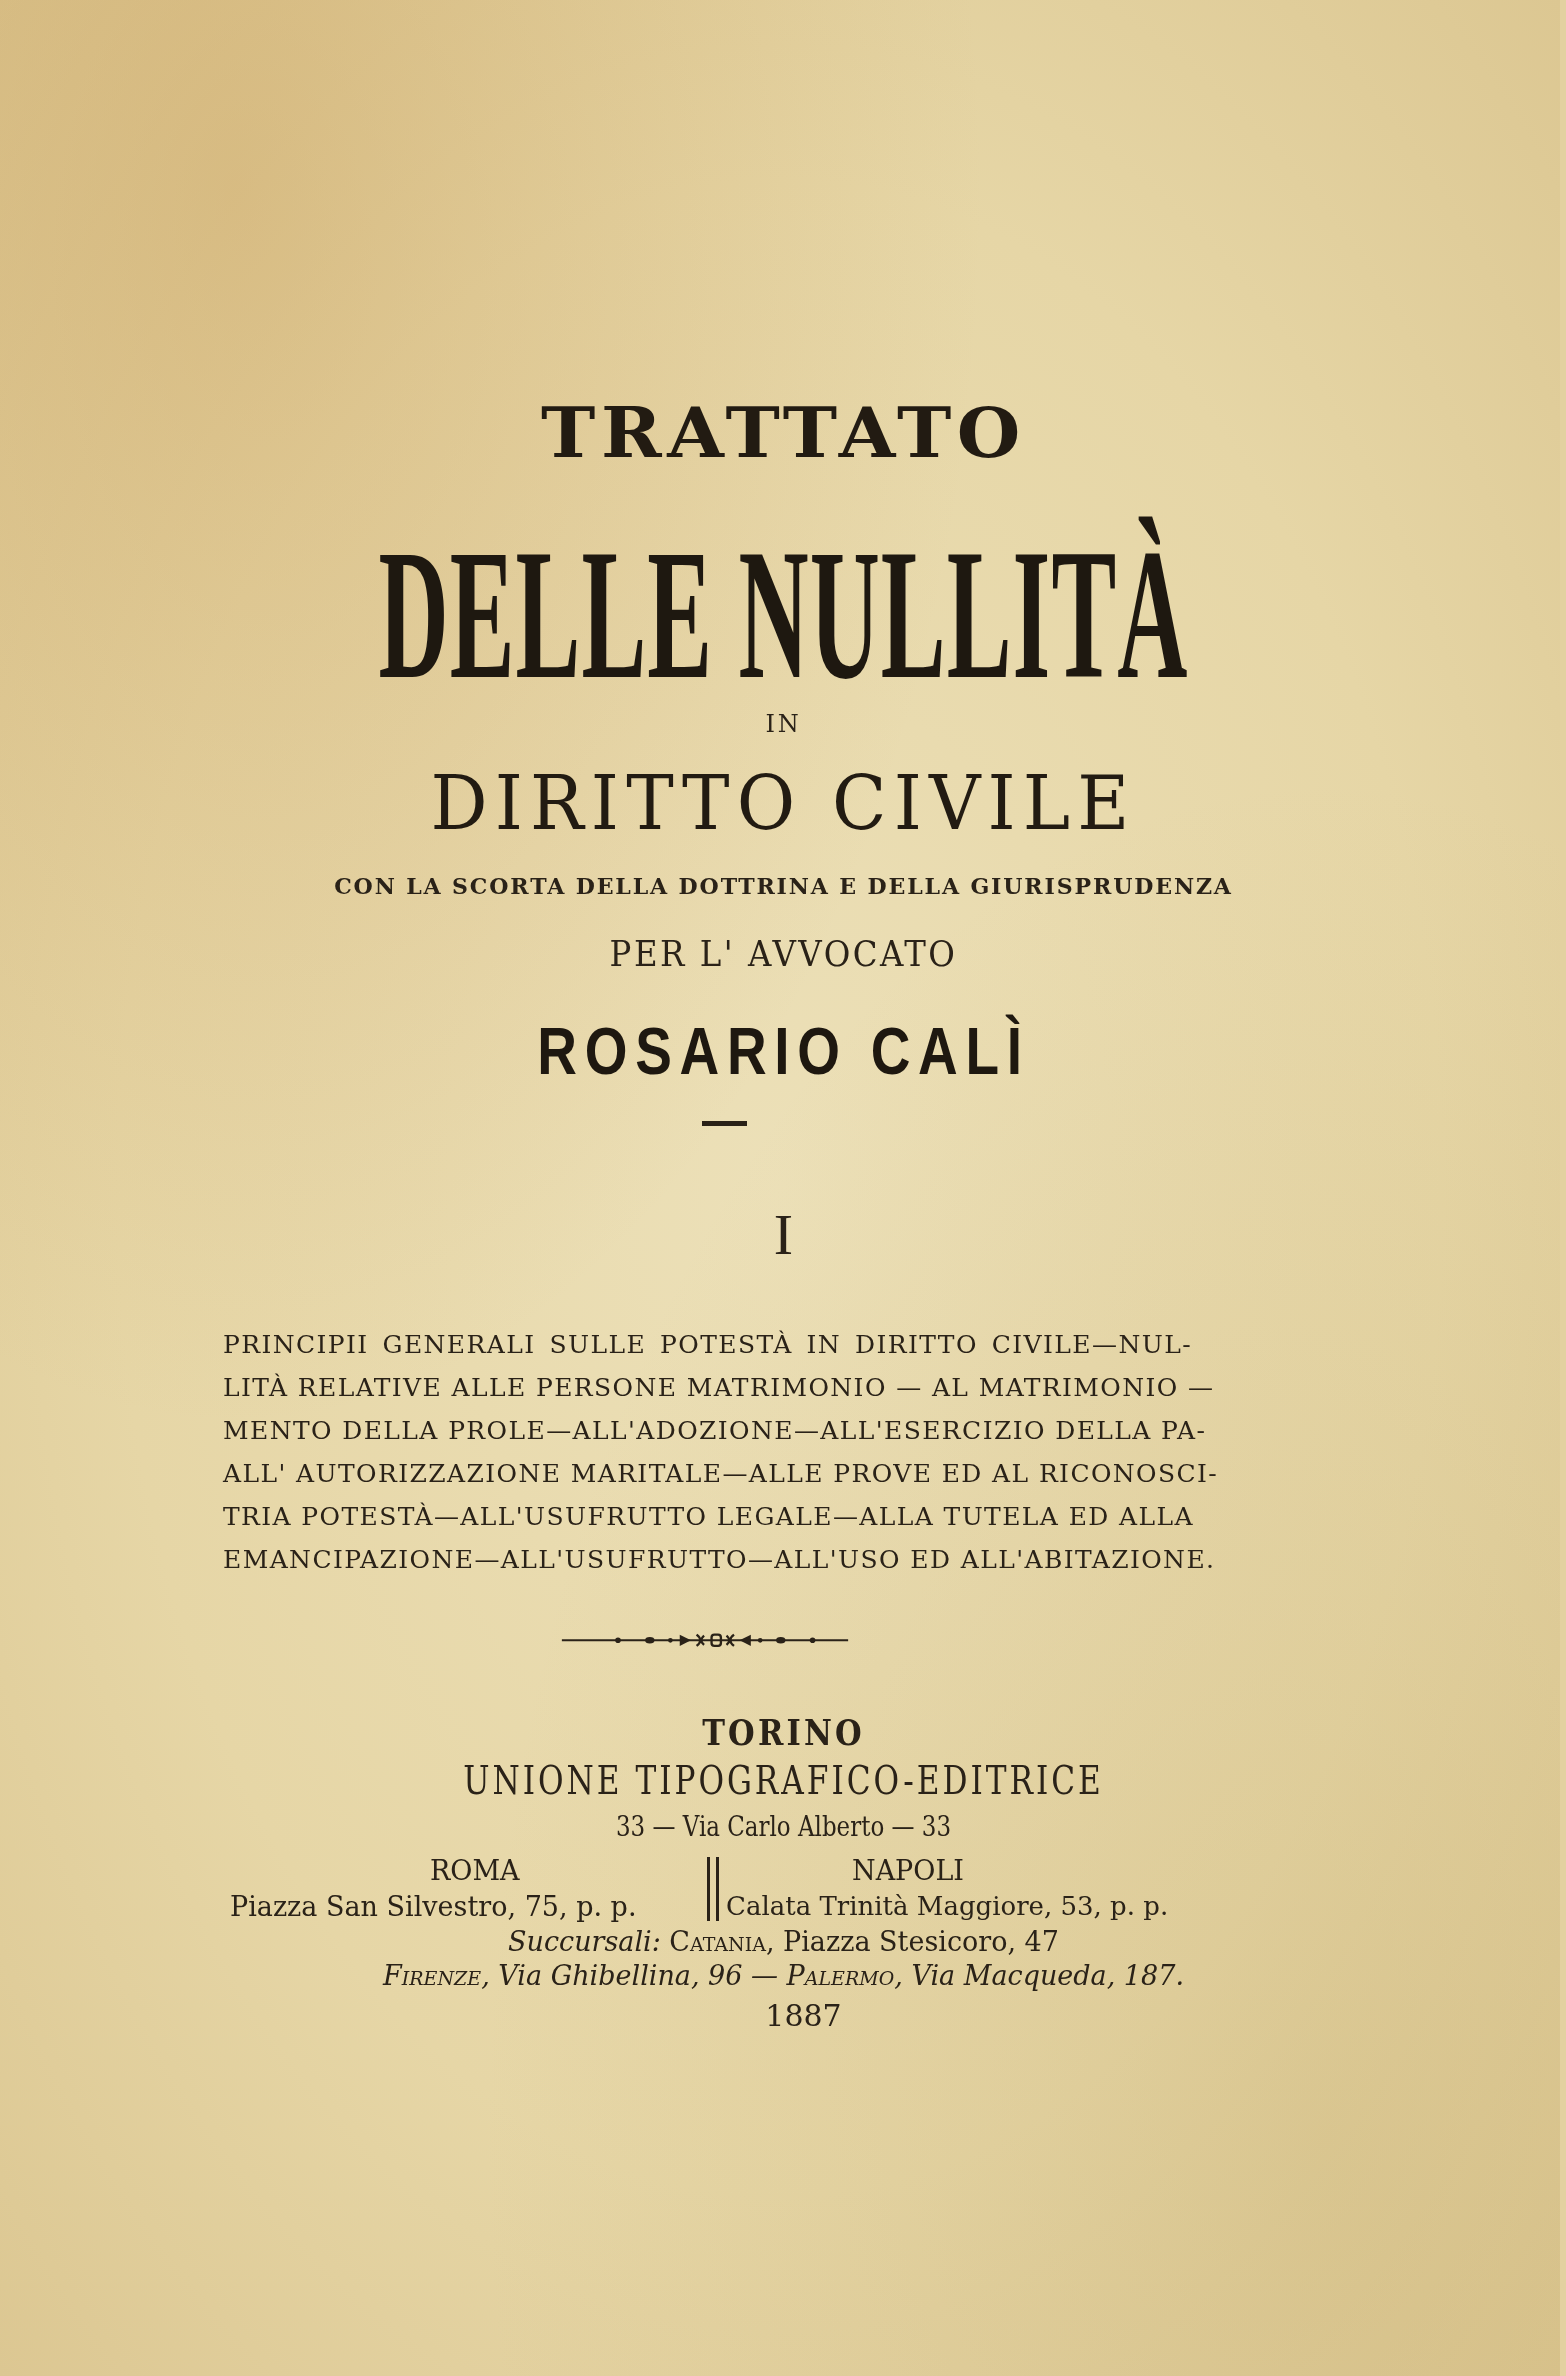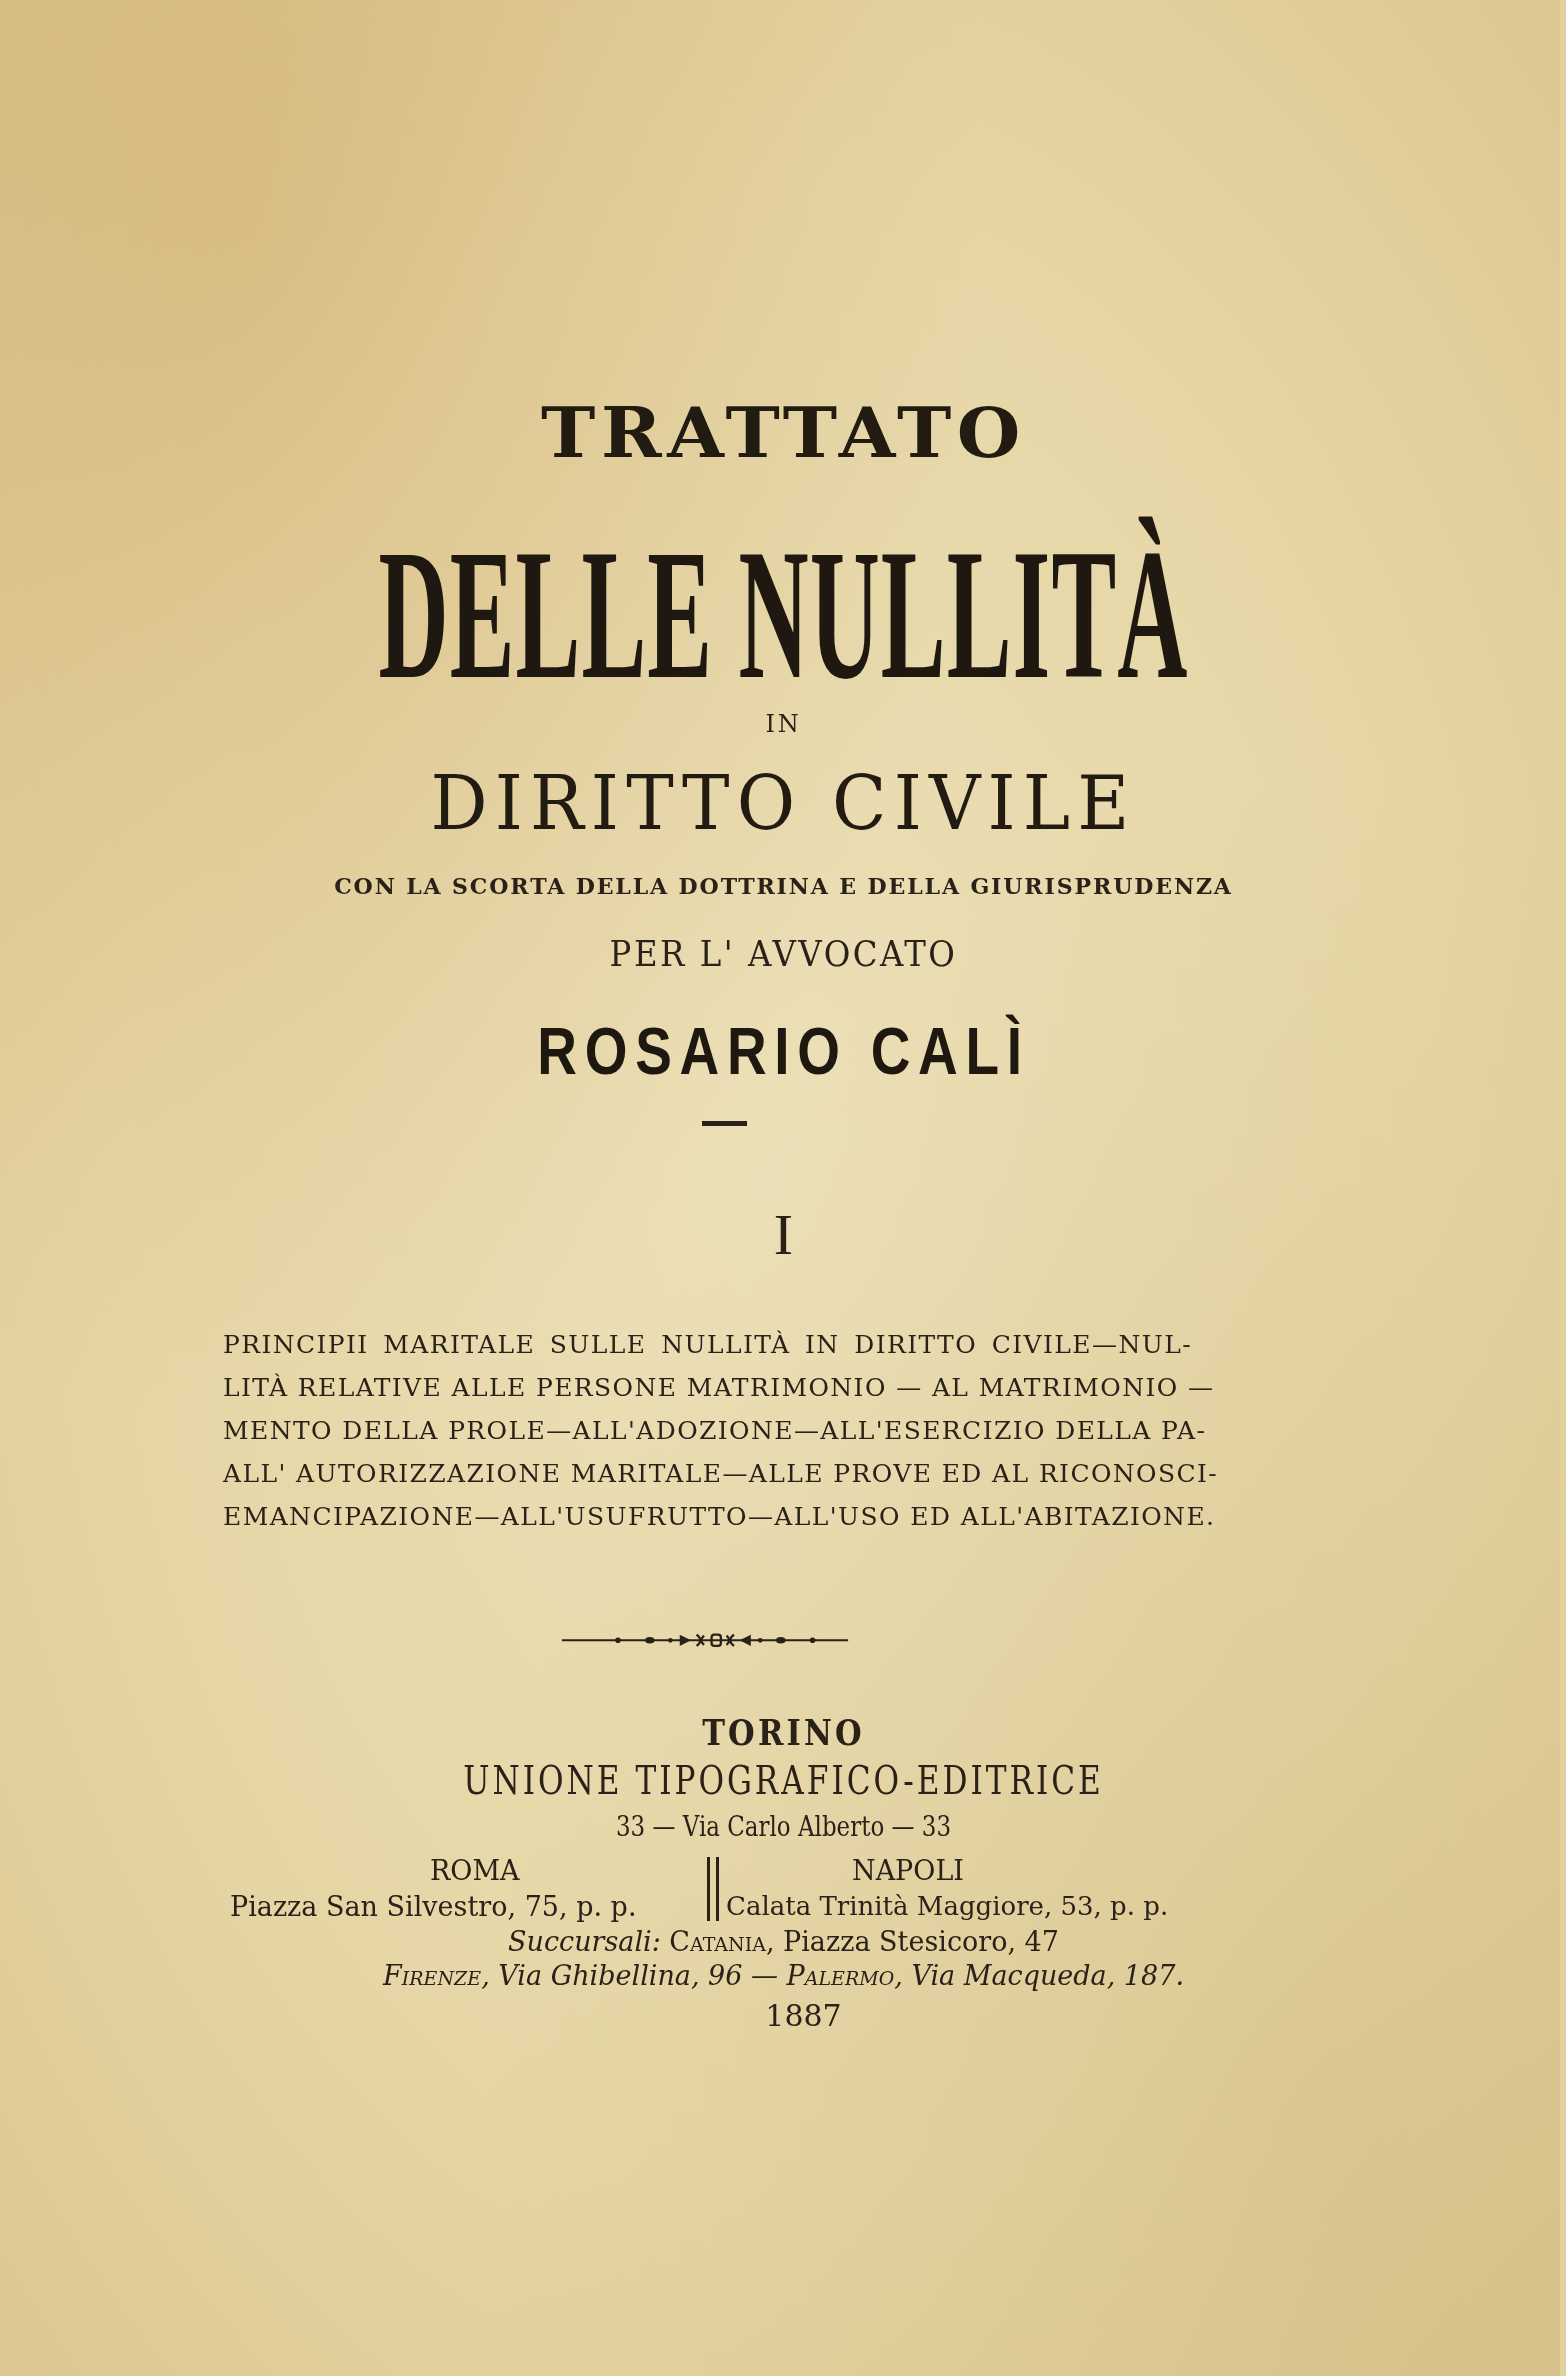--- a/index.html
+++ b/index.html
@@ -71,24 +71,25 @@
   <div class="line nullita">DELLE NULLITÀ</div>
   <div class="line in">IN</div>
   <div class="line civile">DIRITTO CIVILE</div>
   <div class="line scorta">CON LA SCORTA DELLA DOTTRINA E DELLA GIURISPRUDENZA</div>
   <div class="line avvocato">PER L' AVVOCATO</div>
   <div class="line author">ROSARIO CALÌ</div>
   <div class="rule"></div>
   <div class="line volume">I</div>
 
   <div class="summary">
-    <span class="row">PRINCIPII MARITALE SULLE NULLITÀ IN DIRITTO CIVILE—NUL-</span>
+    <span class="row">PRINCIPII GENERALI SULLE POTESTÀ IN DIRITTO CIVILE—NUL-</span>
     <span class="row">LITÀ RELATIVE ALLE PERSONE MATRIMONIO — AL MATRIMONIO —</span>
     <span class="row">MENTO DELLA PROLE—ALL'ADOZIONE—ALL'ESERCIZIO DELLA PA-</span>
     <span class="row">ALL' AUTORIZZAZIONE MARITALE—ALLE PROVE ED AL RICONOSCI-</span>
+    <span class="row">TRIA POTESTÀ—ALL'USUFRUTTO LEGALE—ALLA TUTELA ED ALLA</span>
     <span class="row">EMANCIPAZIONE—ALL'USUFRUTTO—ALL'USO ED ALL'ABITAZIONE.</span>
   </div>
 
   <svg class="ornament" viewBox="0 0 310 22">
     <line x1="2" y1="11" x2="308" y2="11" stroke="#2a2218" stroke-width="2"></line>
     <circle cx="62" cy="11" r="3" fill="#2a2218"></circle>
     <ellipse cx="96" cy="11" rx="5" ry="3.5" fill="#2a2218"></ellipse>
     <circle cx="118" cy="11" r="2.5" fill="#2a2218"></circle>
     <path d="M128 5 L140 11 L128 17 Z" fill="#2a2218"></path>
     <path d="M146 5 q8 6 0 12 M154 6 q-6 5 0 10" stroke="#2a2218" stroke-width="2.5" fill="none"></path>

